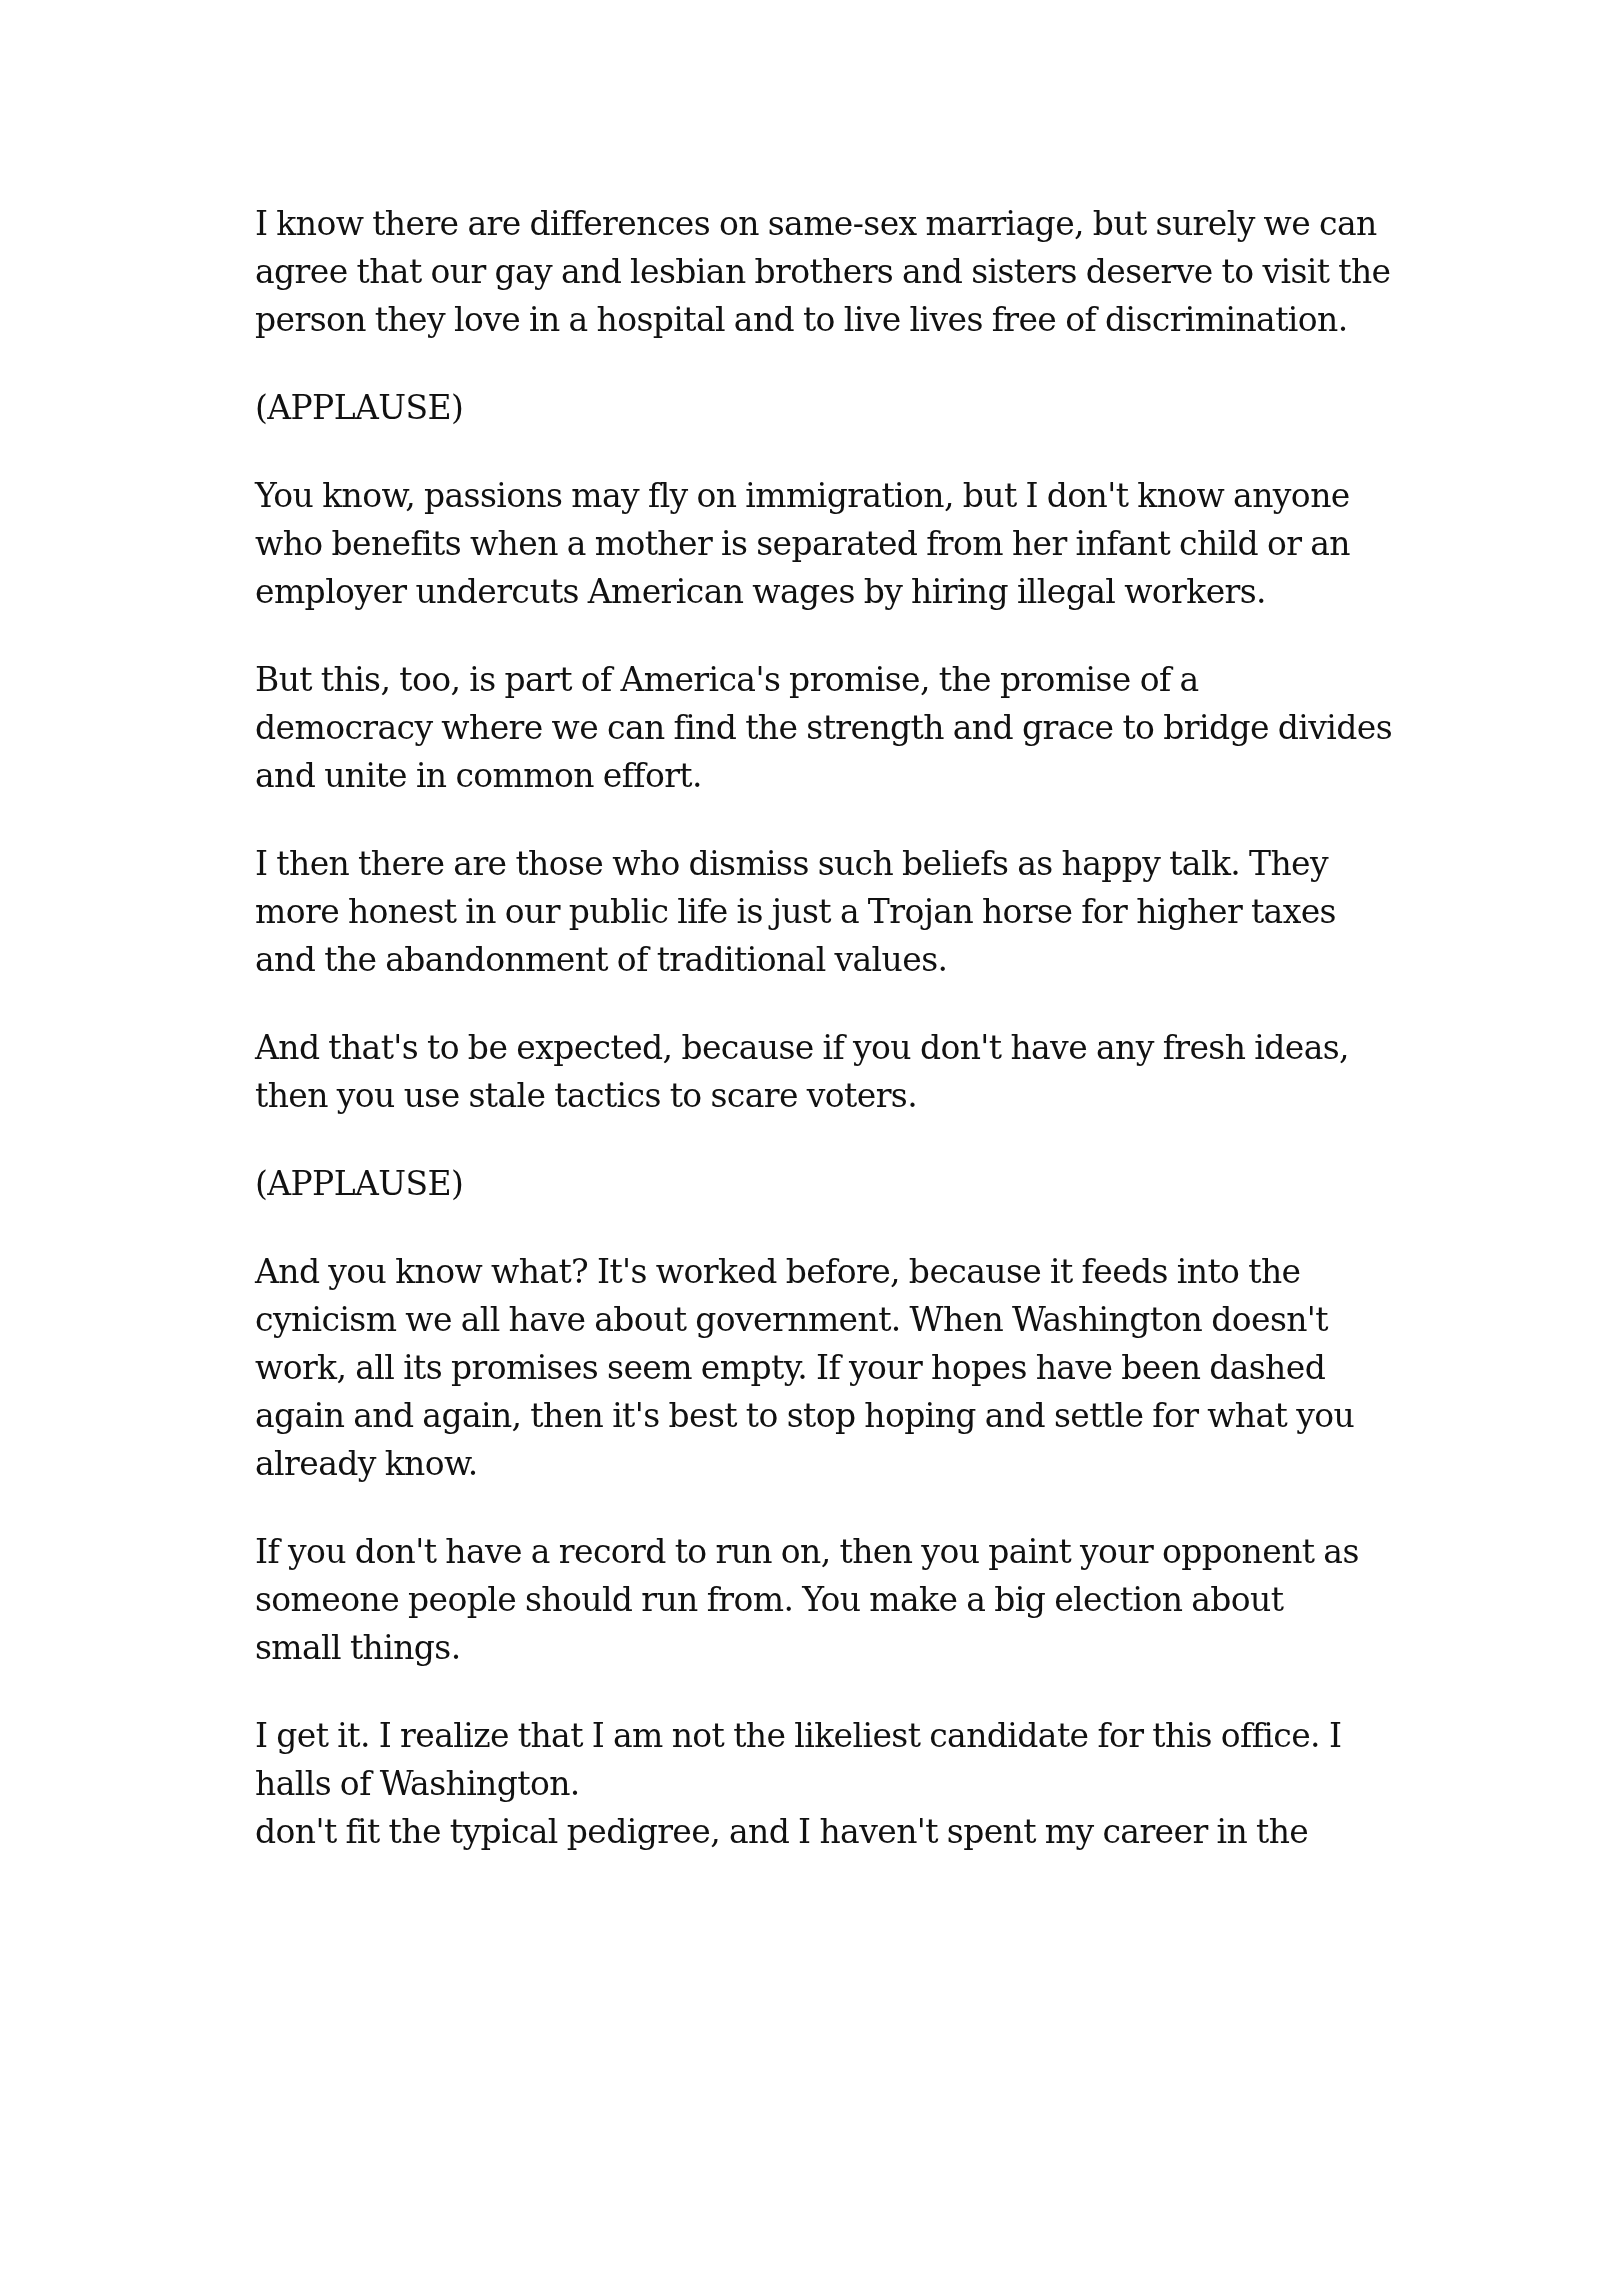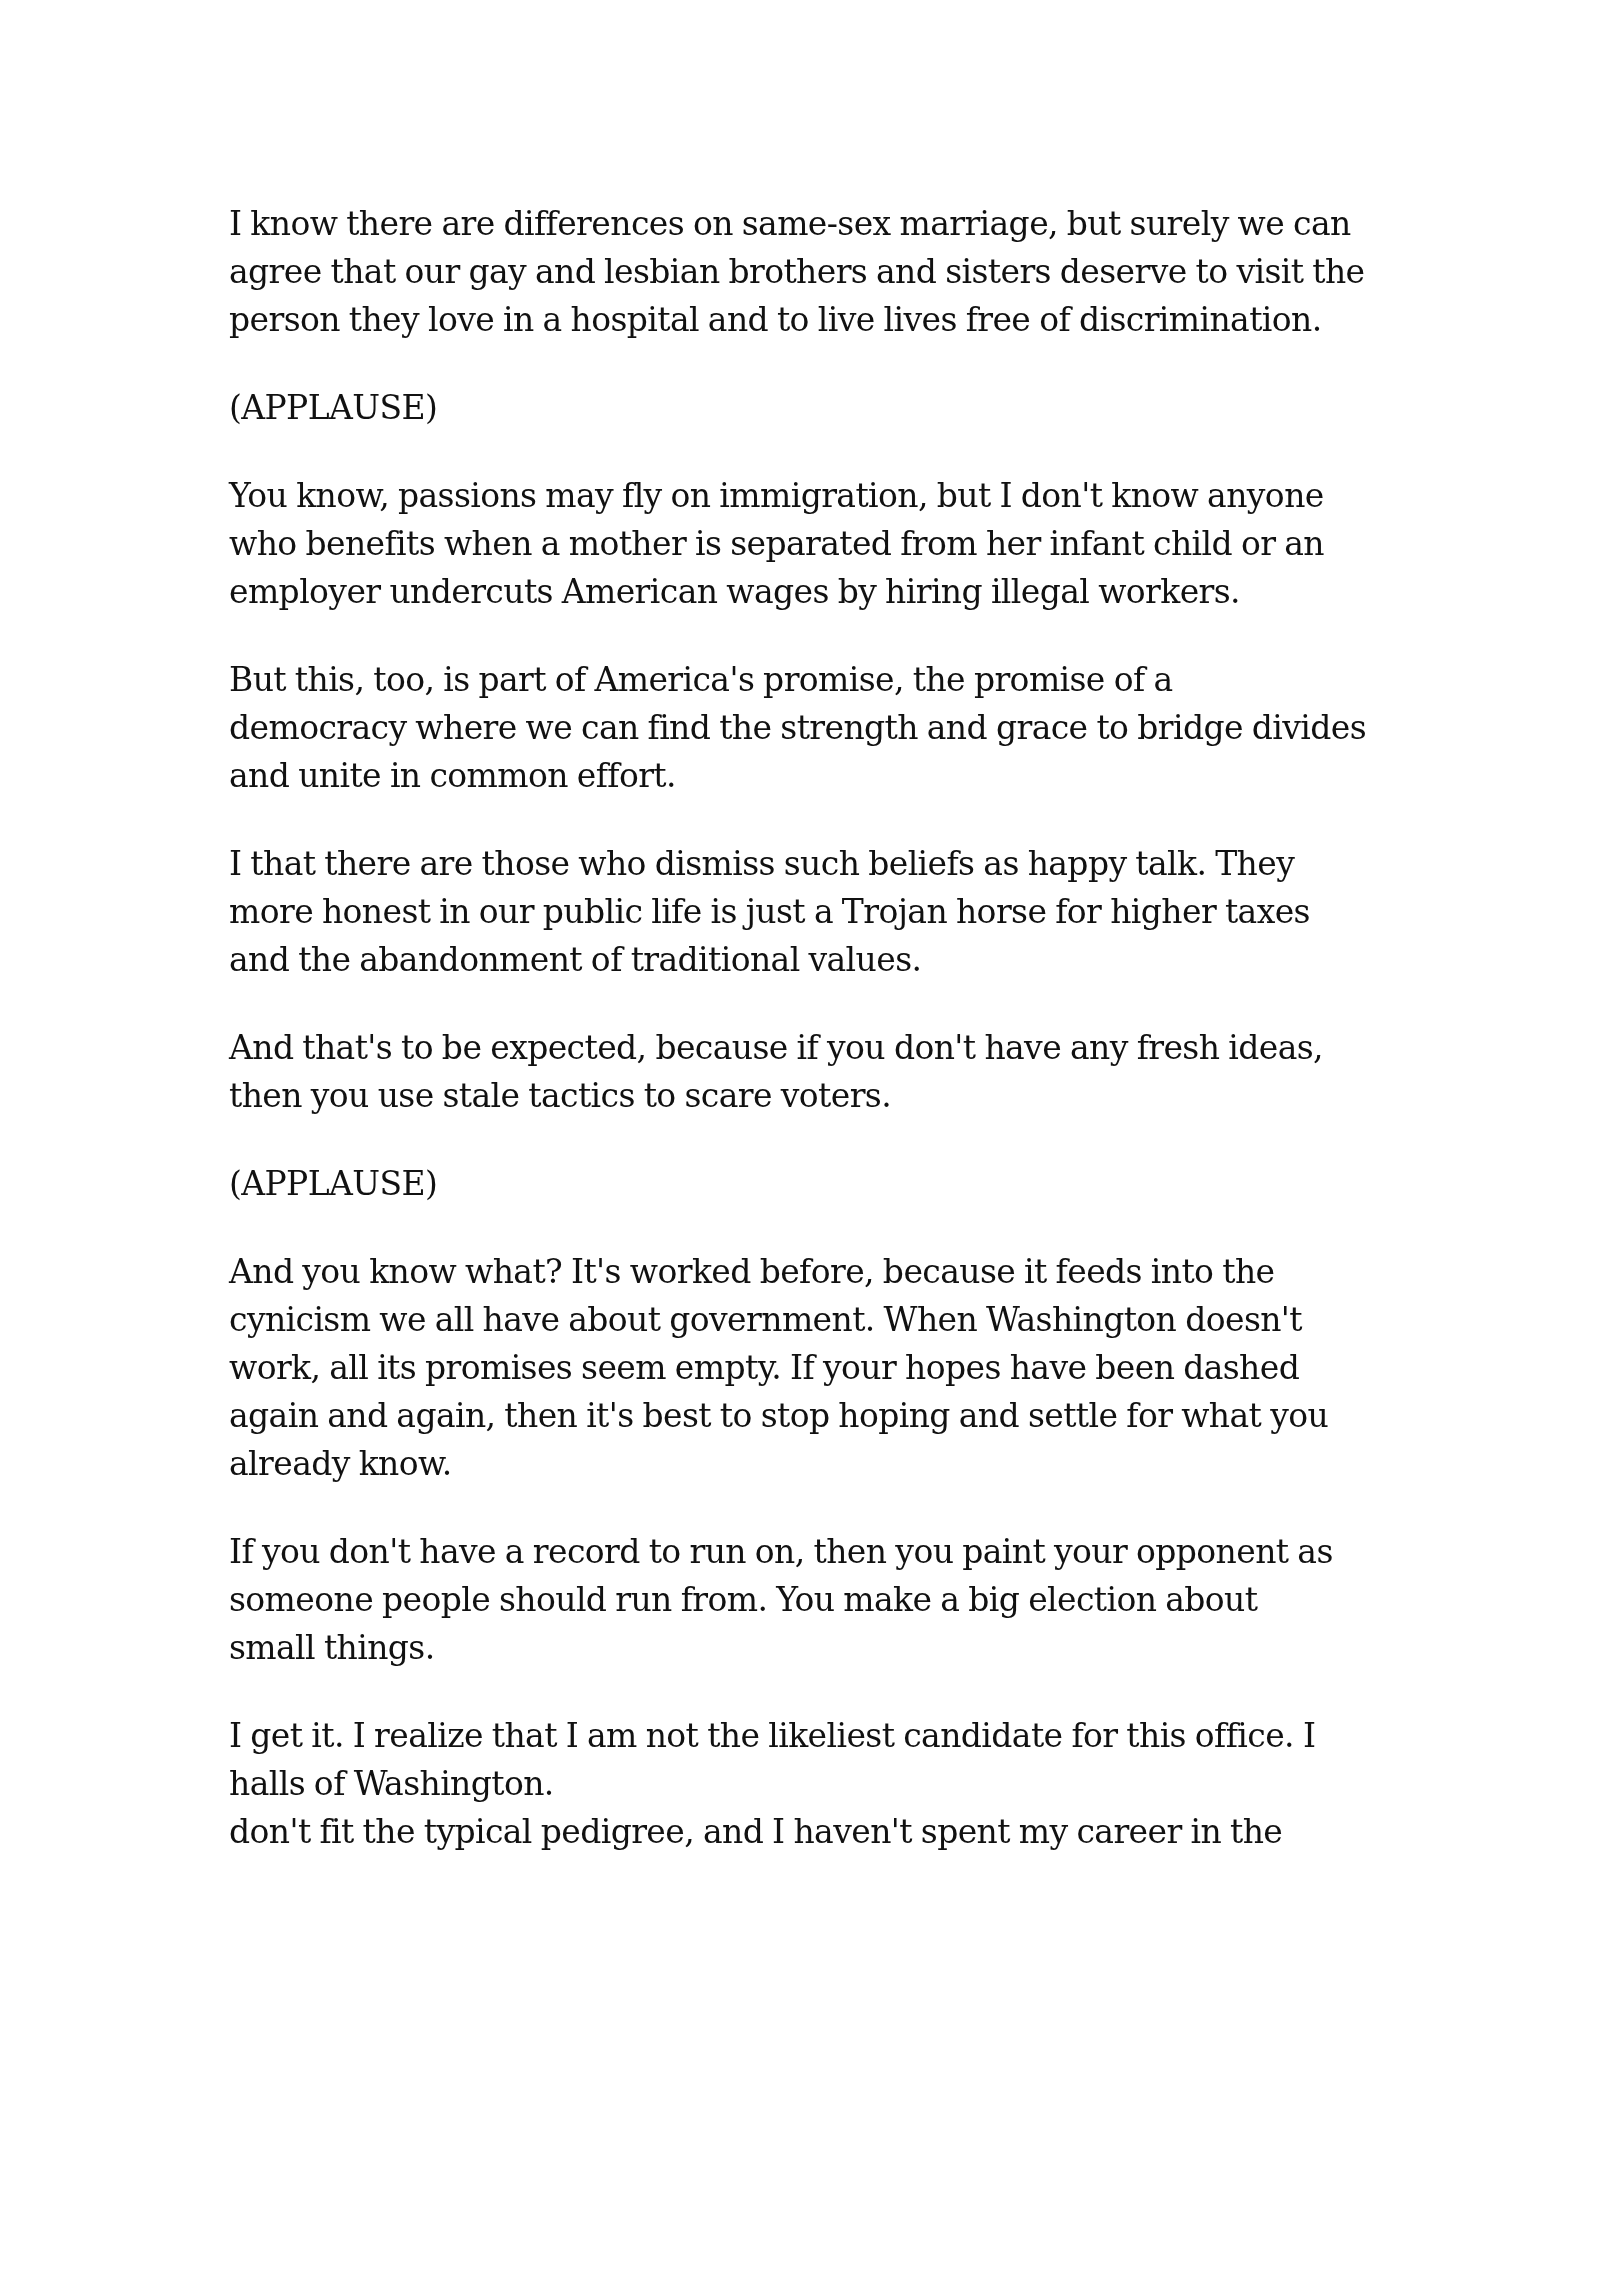--- a/index.html
+++ b/index.html
@@ -16,21 +16,21 @@
     .page {
       position: absolute;
       left: 0;
       top: 0;
       width: 1621px;
       height: 2293px;
       background: #ffffff;
     }
     .content {
       position: absolute;
-      left: 229px;
+      left: 255px;
       top: 200px;
       width: 1176px;
       font-family: "DejaVu Serif", "Liberation Serif", serif;
       font-size: 33px;
       line-height: 48px;
       color: #111111;
       letter-spacing: -0.6px;
       word-spacing: -1px;
     }
     .para {
@@ -64,21 +64,21 @@
       <span class="line">employer undercuts American wages by hiring illegal workers.</span>
     </p>
 
     <p class="para">
       <span class="line">But this, too, is part of America's promise, the promise of a</span>
       <span class="line">democracy where we can find the strength and grace to bridge divides</span>
       <span class="line">and unite in common effort.</span>
     </p>
 
     <p class="para">
-      <span class="line">I that there are those who dismiss such beliefs as happy talk. They</span>
+      <span class="line">I then there are those who dismiss such beliefs as happy talk. They</span>
       <span class="line">more honest in our public life is just a Trojan horse for higher taxes</span>
       <span class="line">and the abandonment of traditional values.</span>
     </p>
 
     <p class="para">
       <span class="line">And that's to be expected, because if you don't have any fresh ideas,</span>
       <span class="line">then you use stale tactics to scare voters.</span>
     </p>
 
     <p class="para">

